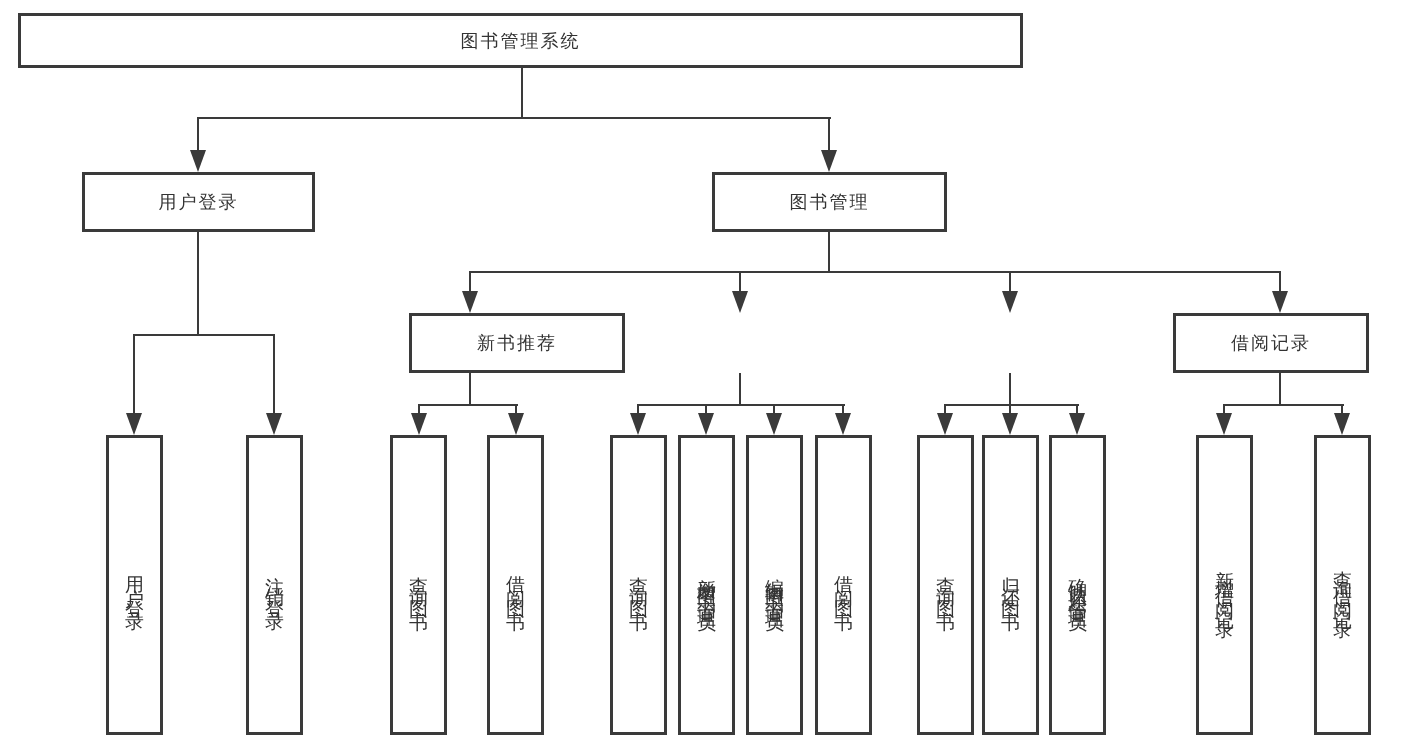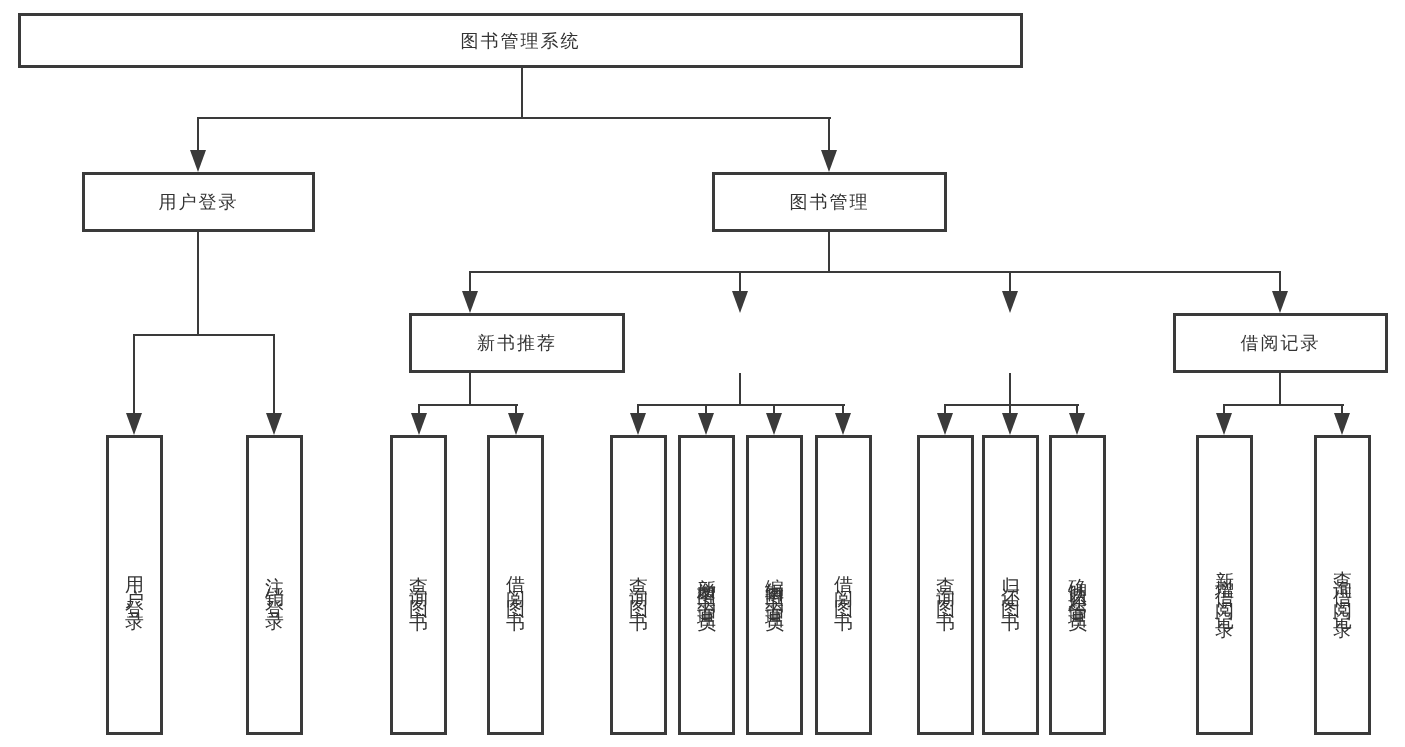--- a/index.html
+++ b/index.html
@@ -70,21 +70,21 @@
 <body>
 
 <div id="canvas">
 
   <div class="node" style="left:18px; top:13px; width:1005px; height:55px;">图书管理系统</div>
 
   <div class="node" style="left:82px; top:172px; width:233px; height:60px;">用户登录</div>
   <div class="node" style="left:712px; top:172px; width:235px; height:60px;">图书管理</div>
 
   <div class="node" style="left:362px; top:313px; width:216px; height:60px;margin-left:47px;">新书推荐</div>
-  <div class="node" style="left:1173px; top:313px; width:215px; height:60px;">借阅记录</div>
+  <div class="node" style="left:1173px; top:313px; width:196px; height:60px;">借阅记录</div>
 
   <div class="leaf" style="left: 106px; letter-spacing: 12px;">用户登录</div>
   <div class="leaf" style="left: 246px; letter-spacing: 12px;">注销登录</div>
 
   <div class="leaf" style="left: 390px; letter-spacing: 12px;">查询图书</div>
   <div class="leaf" style="left: 487px; letter-spacing: 12px;">借阅图书</div>
 
   <div class="leaf" style="left: 610px; letter-spacing: 12px;">查询图书</div>
   <div class="leaf" style="left: 678px; letter-spacing: 5px;">新增图书（管理员）</div>
   <div class="leaf" style="left: 746px; letter-spacing: 5px;">编辑图书（管理员）</div>

